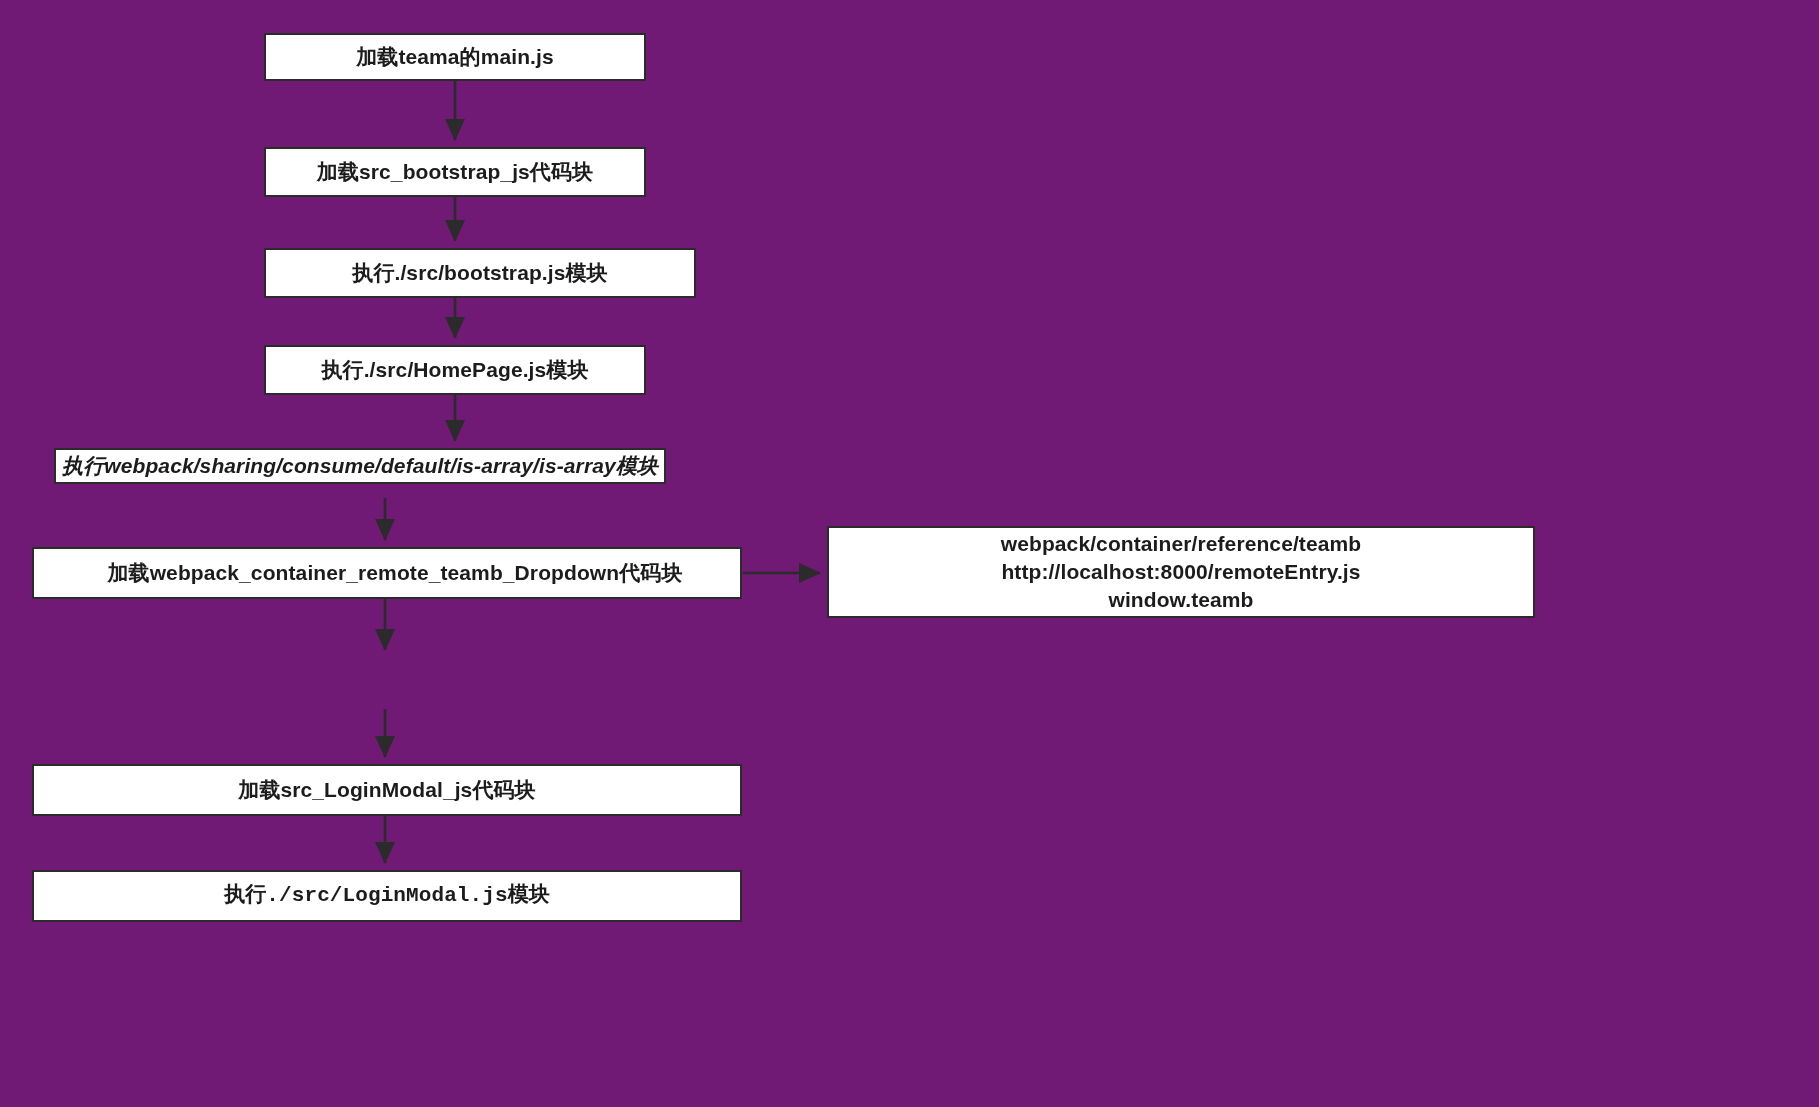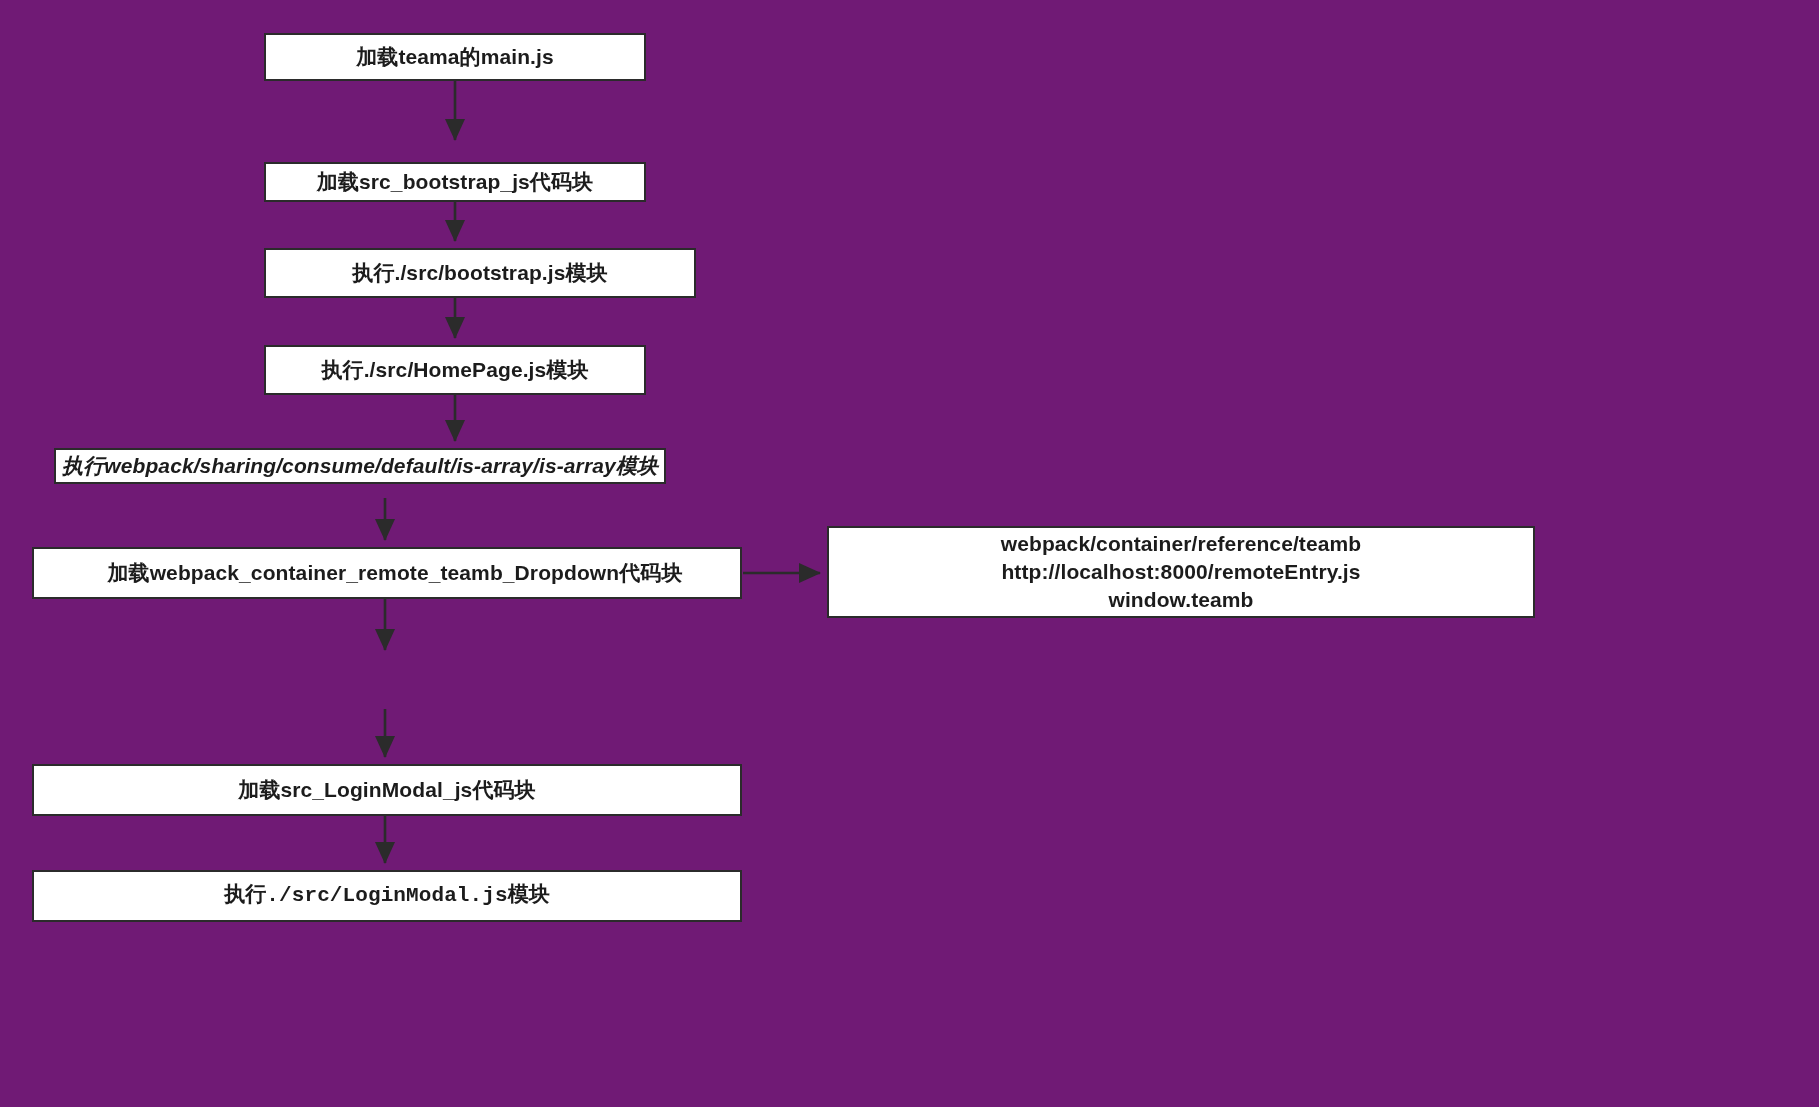--- a/index.html
+++ b/index.html
@@ -49,21 +49,21 @@
     flex-direction: column;
     line-height: 1.32;
   }
   .node-multiline .line {
     display: block;
     white-space: nowrap;
   }
 
   
   #node-load-teama-main      { left: 264px; top: 33px;   width: 382px; height: 48px;  }
-  #node-load-bootstrap-chunk { left: 264px; top: 162px;  width: 382px; height: 40px;  }
+  #node-load-bootstrap-chunk { left: 264px; top: 147px;  width: 382px; height: 50px;  }
   #node-exec-bootstrap       { left: 264px; top: 248px;  width: 432px; height: 50px;  }
   #node-exec-homepage        { left: 264px; top: 345px;  width: 382px; height: 50px; justify-content: center;  }
   #node-exec-is-array        { left: 54px;  top: 448px;  width: 612px; height: 36px; font-style: italic;  }
   #node-load-remote-dropdown { left: 32px;  top: 547px;  width: 710px; height: 52px; padding-left: 16px;  }
   #node-remote-reference     { left: 827px; top: 526px;  width: 708px; height: 92px;  }
   #node-exec-remote-dropdown { left: 32px;  top: 657px;  width: 710px; height: 52px;  }
   #node-load-loginmodal      { left: 32px;  top: 764px;  width: 710px; height: 52px;  }
   #node-exec-loginmodal      { left: 32px;  top: 870px;  width: 710px; height: 52px; font-family: Liberation Mono, monospace;  }
 </style>
 </head>

